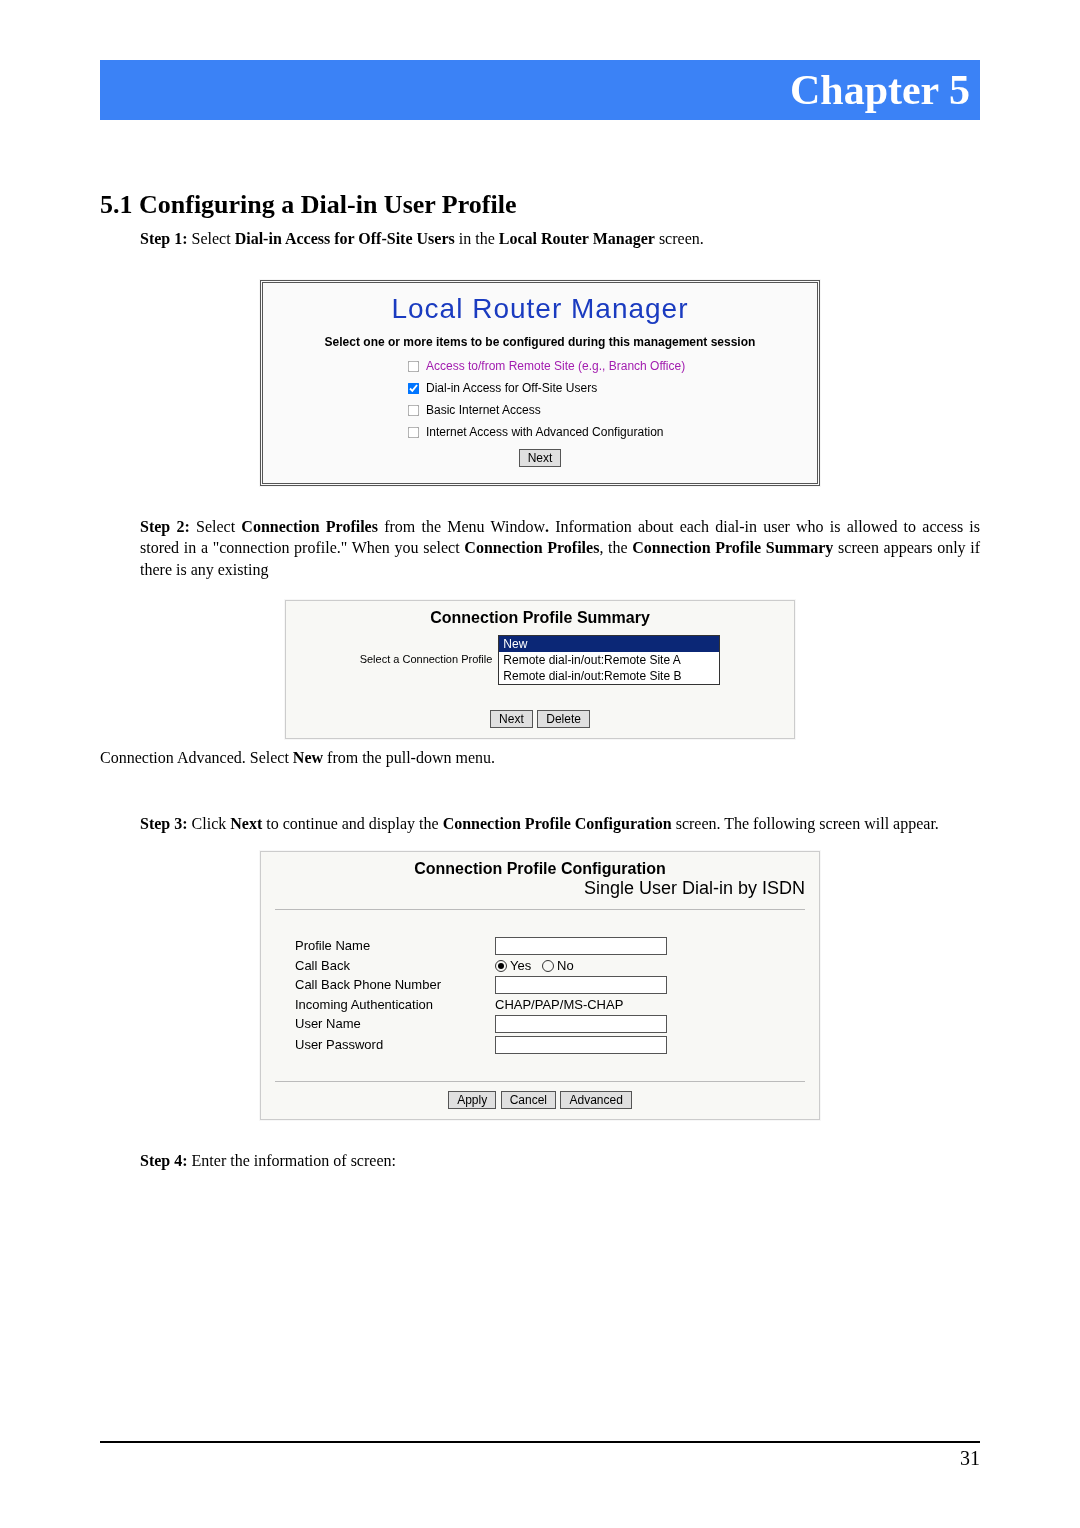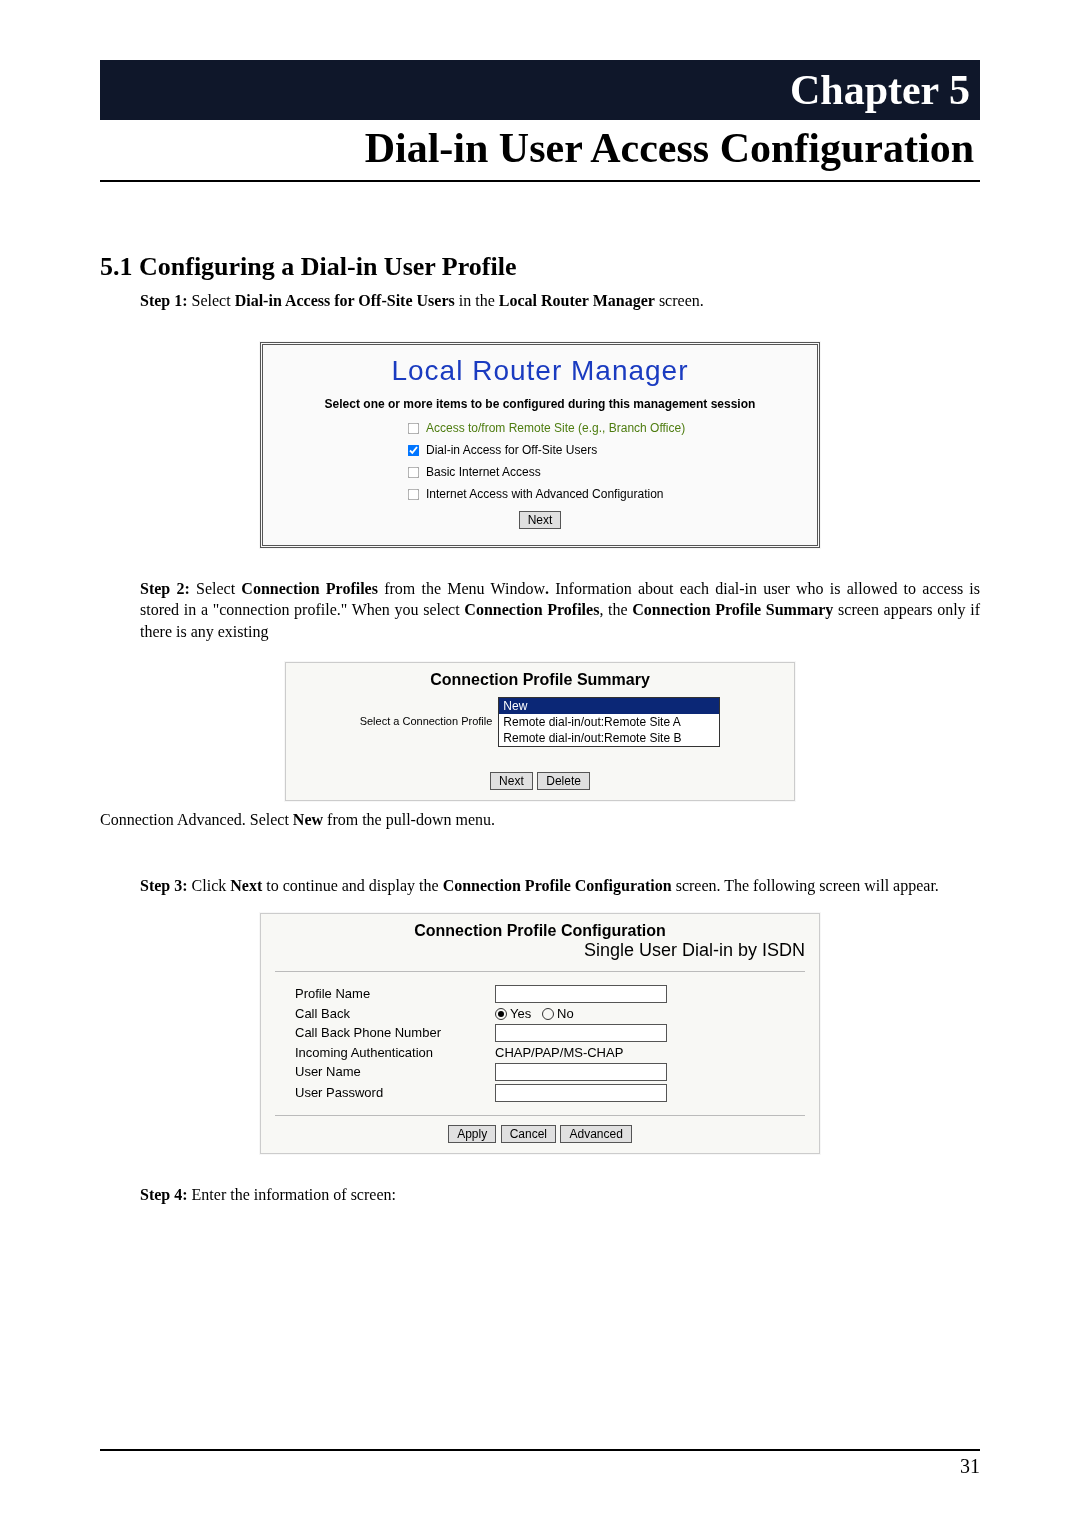--- a/index.html
+++ b/index.html
@@ -10,21 +10,21 @@
     width: 1080px;
     height: 1528px;
     position: relative;
     color: #000;
   }
   .page {
     padding: 60px 100px 40px 100px;
     box-sizing: border-box;
   }
   .chapter-banner {
-    background: #0f172a;
+    background: #3b82f6;
     color: #fff;
     text-align: right;
     font-size: 42px;
     font-weight: bold;
     padding: 6px 10px 6px 10px;
     font-family: "Times New Roman", serif;
   }
   .chapter-title {
     text-align: right;
     font-size: 42px;
@@ -81,21 +81,21 @@
     font-family: Arial, sans-serif;
     font-size: 12px;
     margin: 3px 0;
     display: flex;
     align-items: center;
   }
   .lrm-row input[type=checkbox] {
     margin-right: 6px;
     transform: scale(0.9);
   }
-  .link-orange { color: #4d7c0f; }
+  .link-orange { color: #a21caf; }
   .btn-gray {
     font-family: Arial, sans-serif;
     font-size: 12px;
     background: #e0e0e0;
     border: 1px solid #555;
     padding: 1px 8px;
     cursor: pointer;
   }
   .lrm-next-wrap { text-align: center; margin-top: 6px; }
   
@@ -149,40 +149,40 @@
     font-size: 16px;
   }
   .cpc-sub {
     text-align: right;
     font-size: 18px;
     margin-bottom: 10px;
   }
   .cpc-inner {
     border-top: 1px solid #bbb;
     border-bottom: 1px solid #bbb;
-    padding: 10px 20px;
+    padding: 24px 20px;
   }
   .cpc-row {
     display: flex;
     align-items: center;
     font-size: 13px;
     margin: 3px 0;
   }
   .cpc-label { width: 200px; }
   .cpc-val { }
   .cpc-input {
     border: 1px solid #555;
     background: #fff;
     height: 16px;
     width: 170px;
   }
   .cpc-buttons { text-align: center; margin-top: 8px; }
   .page-footer {
     position: absolute;
-    bottom: 50px;
+    bottom: 58px;
     left: 100px;
     right: 100px;
     border-top: 2px solid #000;
     text-align: right;
     font-size: 20px;
     padding-top: 4px;
     font-family: "Times New Roman", serif;
   }
   .radio-dot {
     display: inline-block;
@@ -204,21 +204,20 @@
   .noise-edge {
     box-shadow: 0 0 0 1px rgba(0,0,0,0.03);
   }
 </style>
 </head>
 <body>
 
 <div class="page">
 
   <div class="chapter-banner">Chapter 5</div>
-  <div class="chapter-title">Dial-in User Access Configuration</div>
 
   <div class="section-heading">5.1 Configuring a Dial-in User Profile</div>
 
   <div class="body-text indent">
     <span class="bold">Step 1: </span><span>Select </span><span class="bold">Dial-in Access for Off-Site Users</span><span> in the </span><span class="bold">Local Router Manager</span><span> screen.</span>
   </div>
 
   <div class="lrm-box noise-edge">
     <div class="lrm-title">Local Router Manager</div>
     <div class="lrm-instruct">Select one or more items to be configured during this management session</div>

